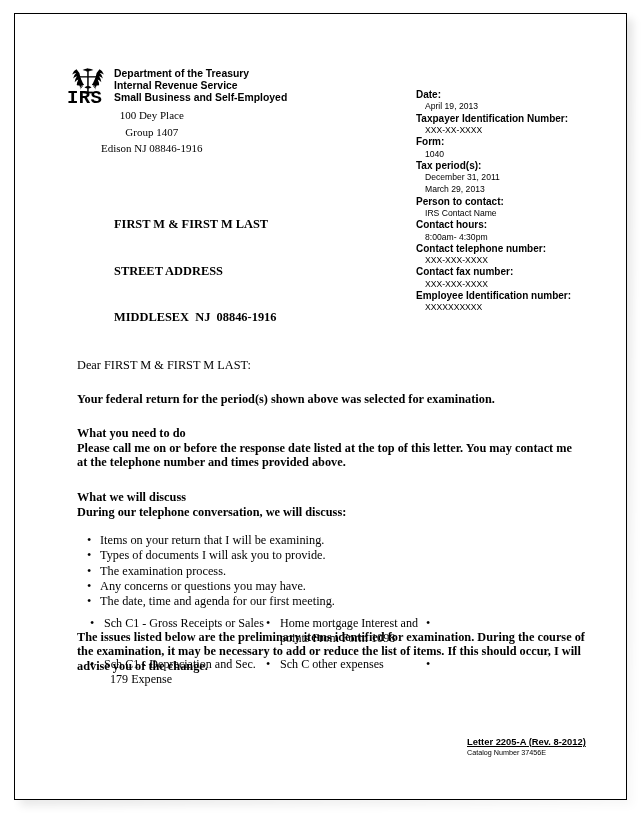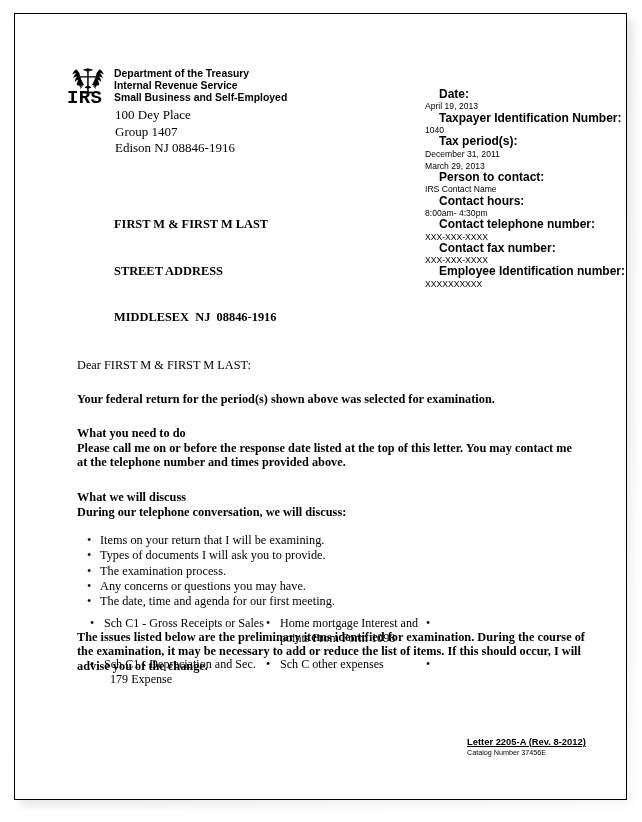--- a/index.html
+++ b/index.html
@@ -77,27 +77,28 @@
     top: 1px;
     font-family: "Liberation Sans", sans-serif;
     font-size: 10.4px;
     font-weight: bold;
     line-height: 11.9px;
     color: #000;
     white-space: nowrap;
   }
   #office-address {
     position: absolute;
-    left: 48px;
+    left: 34px;
     top: 40px;
     font-family: "Liberation Serif", serif;
-    font-size: 13px;
+    font-size: 11px;
     line-height: 16.5px;
     color: #000;
     white-space: nowrap;
+    text-align: center;
   }
 
   
   #recipient {
     position: absolute;
     left: 99px;
     top: 172px;
     font-family: "Liberation Serif", serif;
     font-size: 12.4px;
     line-height: 15.5px;
@@ -109,25 +110,24 @@
   
   #info-block {
     position: absolute;
     left: 401px;
     top: 75px;
     width: 190px;
     font-family: "Liberation Sans", sans-serif;
     color: #000;
   }
   .info-label {
-    font-size: 12px;
+    font-size: 10px;
     font-weight: bold;
     line-height: 11.4px;
     white-space: nowrap;
-    margin-left: 23px;
   }
   .info-value {
     font-size: 8.6px;
     font-weight: normal;
     line-height: 12.2px;
     padding-left: 9px;
     white-space: nowrap;
   }
 
   
@@ -265,20 +265,22 @@
   <div id="recipient">
     <div>FIRST M &amp; FIRST M LAST</div>
     <div>STREET ADDRESS</div>
     <div>MIDDLESEX  NJ  08846-1916</div>
   </div>
 
   <div id="info-block">
     <div class="info-label">Date:</div>
     <div class="info-value">April 19, 2013</div>
     <div class="info-label">Taxpayer Identification Number:</div>
+    <div class="info-value">XXX-XX-XXXX</div>
+    <div class="info-label">Form:</div>
     <div class="info-value">1040</div>
     <div class="info-label">Tax period(s):</div>
     <div class="info-value">December 31, 2011</div>
     <div class="info-value">March 29, 2013</div>
     <div class="info-label">Person to contact:</div>
     <div class="info-value">IRS Contact Name</div>
     <div class="info-label">Contact hours:</div>
     <div class="info-value">8:00am- 4:30pm</div>
     <div class="info-label">Contact telephone number:</div>
     <div class="info-value">XXX-XXX-XXXX</div>

